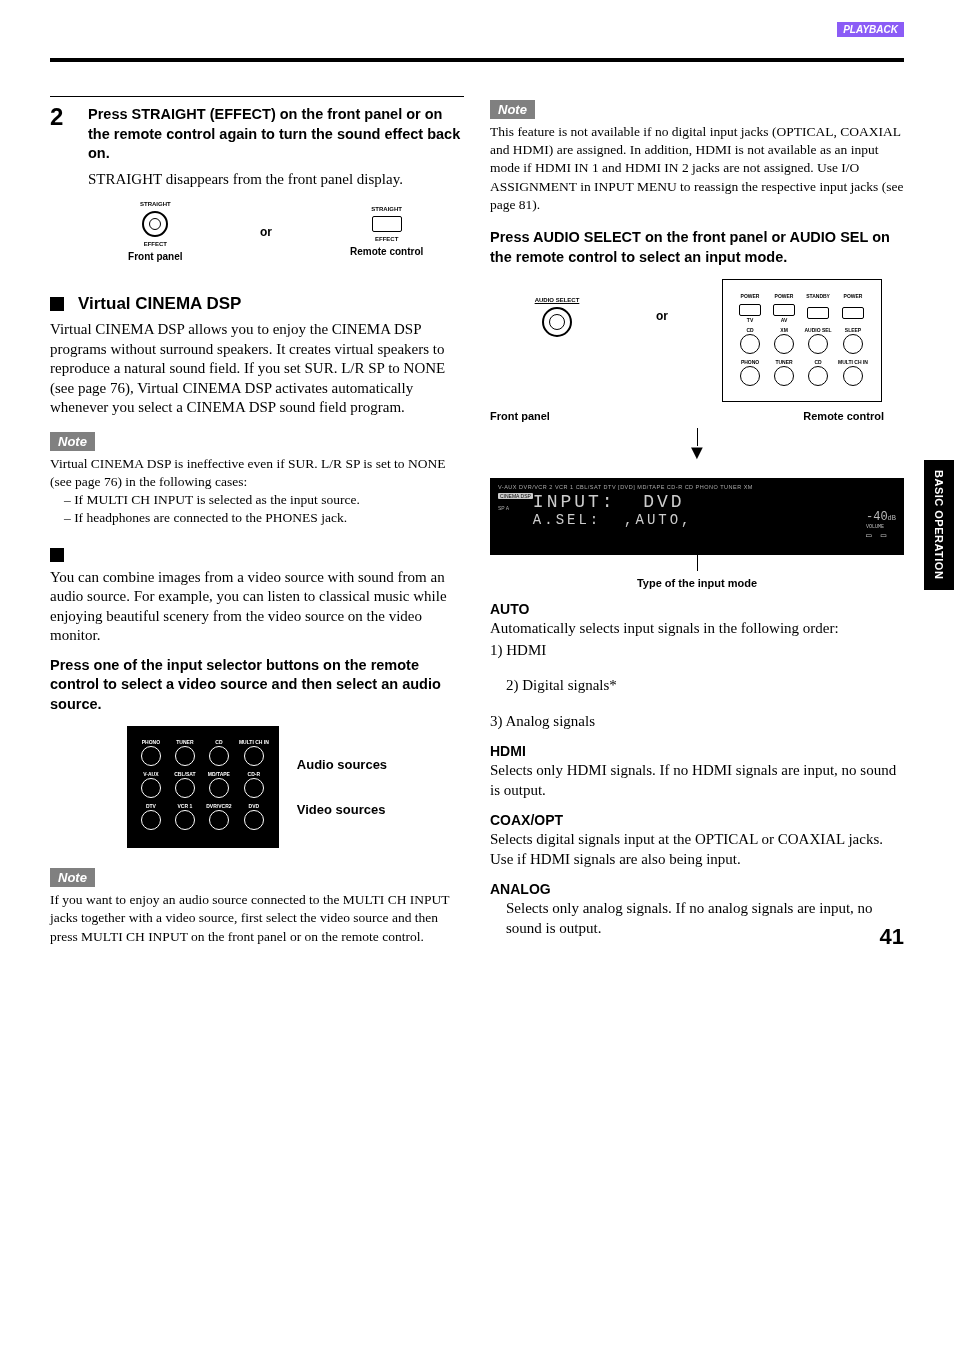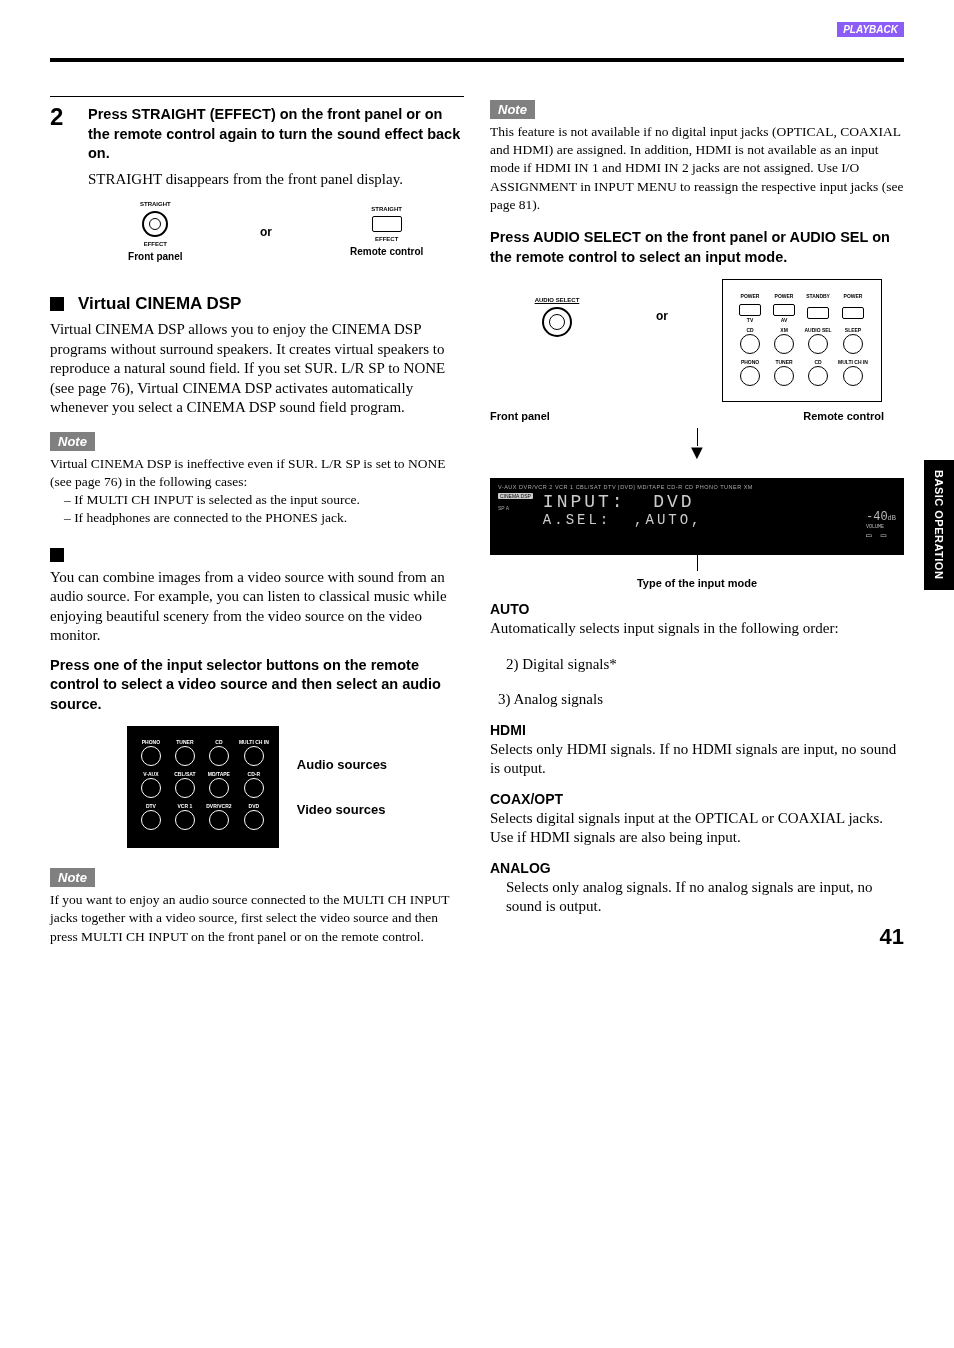--- a/index.html
+++ b/index.html
@@ -411,21 +411,21 @@
         <div style="display:flex; justify-content:space-between; margin-top:8px;">
           <div class="fp-lbl">Front panel</div>
           <div class="fp-lbl" style="margin-right:20px;">Remote control</div>
         </div>
 
         <div class="arrow-down">
           <div class="ptr-line"></div>▼
         </div>
         <div class="display-panel">
           <div class="src-row">V-AUX  DVR/VCR 2  VCR 1  CBL/SAT  DTV  [DVD]  MD/TAPE  CD-R  CD  PHONO  TUNER  XM</div>
-          <div style="display:flex; align-items:flex-start; gap:10px;">
+          <div style="display:flex; align-items:flex-start; gap:0;">
             <div style="flex-shrink:0;">
               <div class="cinema-badge">CINEMA DSP</div>
               <div class="sp">SP A</div>
             </div>
             <div style="flex:1;">
               <div class="seg"><span>INPUT:</span>&nbsp;&nbsp;<span>DVD</span></div>
               <div class="seg2"><span>A.SEL:</span>&nbsp;&nbsp;<span>,AUTO,</span></div>
             </div>
             <div style="flex-shrink:0;margin-top:20px;">
               <div style="font-size:12px;"><span>-40</span><span style="font-size:7px;">dB</span></div>
@@ -433,22 +433,23 @@
               <div style="font-size:9px; letter-spacing:2px;">▭ ▭</div>
             </div>
           </div>
         </div>
         <div style="width:1px; height:16px; background:#000; margin:0 auto;"></div>
         <div class="display-caption">Type of the input mode</div>
       </div>
 
       <div class="sub-h">AUTO</div>
       <div class="body-text" style="margin:2px 0;">Automatically selects input signals in the following order:</div>
+      <div class="body-text" style="margin:0;">1) HDMI</div>
       <div class="body-text" style="margin:16px;">2) Digital signals*</div>
-      <div class="body-text" style="margin:8px;">3) Analog signals</div>
+      <div class="body-text" style="margin:0;">3) Analog signals</div>
 
       <div class="sub-h">HDMI</div>
       <div class="body-text" style="margin:2px 0;">Selects only HDMI signals. If no HDMI signals are input, no sound is output.</div>
 
       <div class="sub-h">COAX/OPT</div>
       <div class="body-text" style="margin:2px 0;">Selects digital signals input at the OPTICAL or COAXIAL jacks. Use if HDMI signals are also being input.</div>
 
       <div class="sub-h">ANALOG</div>
       <div class="body-text" style="margin:2px 16px;">Selects only analog signals. If no analog signals are input, no sound is output.</div>
     </div>

